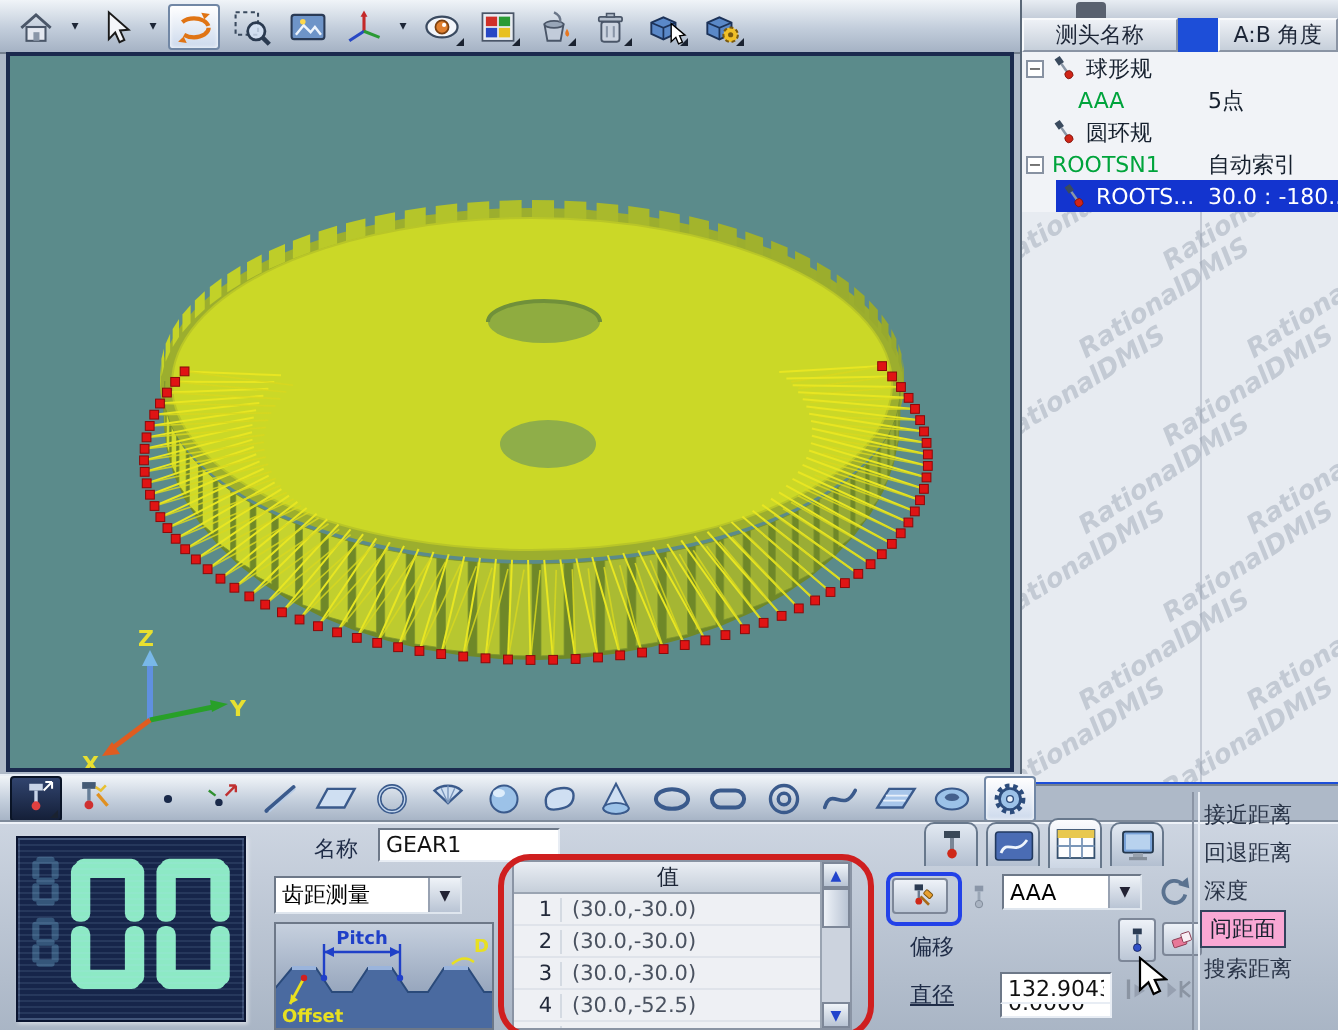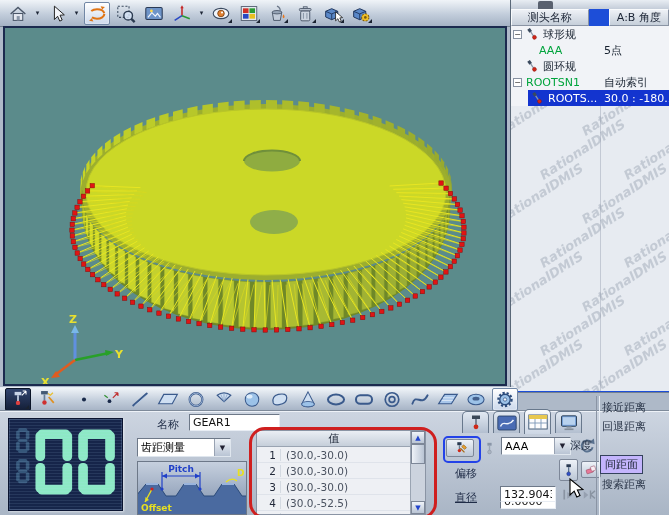--- a/index.html
+++ b/index.html
@@ -60,21 +60,21 @@
   .vtr .val{padding-left:5px;white-space:nowrap;}
   #vt-scroll{position:absolute;right:0;top:0;bottom:0;width:14px;background:#ccd3de;border-left:1px solid #9aa4b2;}
   .sc-btn{position:absolute;left:0;width:14px;height:13px;background:linear-gradient(#f0f4f9,#b9c4d4);border:1px solid #7d8798;box-sizing:border-box;font-size:7px;color:#2244cc;display:flex;align-items:center;justify-content:center;}
   #sc-thumb{position:absolute;left:0;top:13px;width:14px;height:20px;background:linear-gradient(90deg,#eef2f8,#b9c4d4);border:1px solid #7d8798;box-sizing:border-box;}
   #red-annotation{left:249px;top:427px;width:182px;height:86px;border:3px solid #cf1f1f;border-radius:16px;pointer-events:none;z-index:30;}
   #blue-annotation{left:443px;top:436px;width:34px;height:23px;border:2px solid #2342e8;border-radius:5px;pointer-events:none;z-index:30;}
   .tab{position:absolute;top:411px;width:27px;height:22px;background:linear-gradient(#e2e9f2,#b3bfd0);border:1px solid #68788c;border-bottom:none;border-radius:5px 5px 0 0;display:flex;align-items:center;justify-content:center;box-sizing:border-box;}
   .tab.selected{top:409px;height:25px;background:linear-gradient(#fbfcfe,#ccd6e4);z-index:2;}
   .tab svg{width:20px;height:16px;}
   #right-col .rlabel{position:absolute;font-size:11px;color:#2a3548;white-space:nowrap;}
-  #spacing-face{position:absolute;left:600px;top:455px;font-size:11px;color:#16202e;background:#c4b5fd;border:1px solid #33425c;padding:1px 4px;white-space:nowrap;}
+  #spacing-face{position:absolute;left:600px;top:455px;font-size:11px;color:#16202e;background:#f9a8d4;border:1px solid #33425c;padding:1px 4px;white-space:nowrap;}
   #vgroove{left:596px;top:396px;width:2px;height:119px;border-left:1px solid #8a94a4;border-right:1px solid #e9eef5;}
   #mouse-cursor{left:567px;top:478px;width:17px;height:21px;z-index:40;pointer-events:none;}
   #defs-svg{position:absolute;width:0;height:0;}
 </style>
 </head>
 <body>
 
 <svg id="defs-svg" xmlns="http://www.w3.org/2000/svg">
 <defs>
   <symbol id="i-home" viewBox="0 0 24 22">
@@ -982,21 +982,21 @@
       </svg></div>
   <div class="abs" style="left:580px;top:486px;width:18px;height:18px;"><svg width="18" height="18">
         <use href="#b-ppy2"></use>
       </svg></div>
 
   <div id="vgroove" class="abs"></div>
 
   <div id="right-col">
     <span class="rlabel" style="left:602px;top:400px;">接近距离</span>
     <span class="rlabel" style="left:602px;top:419px;">回退距离</span>
-    <span class="rlabel" style="left:570px;top:438px;font-family:Liberation Serif, serif;">深度</span>
+    <span class="rlabel" style="left:602px;top:438px;font-family:Liberation Serif, serif;">深度</span>
     <span id="spacing-face">间距面</span>
     <span class="rlabel" style="left:602px;top:477px;">搜索距离</span>
   </div>
 
   <svg id="mouse-cursor" class="abs">
       <use href="#b-cursor"></use>
     </svg>
 </div>
 
 </body></html>

